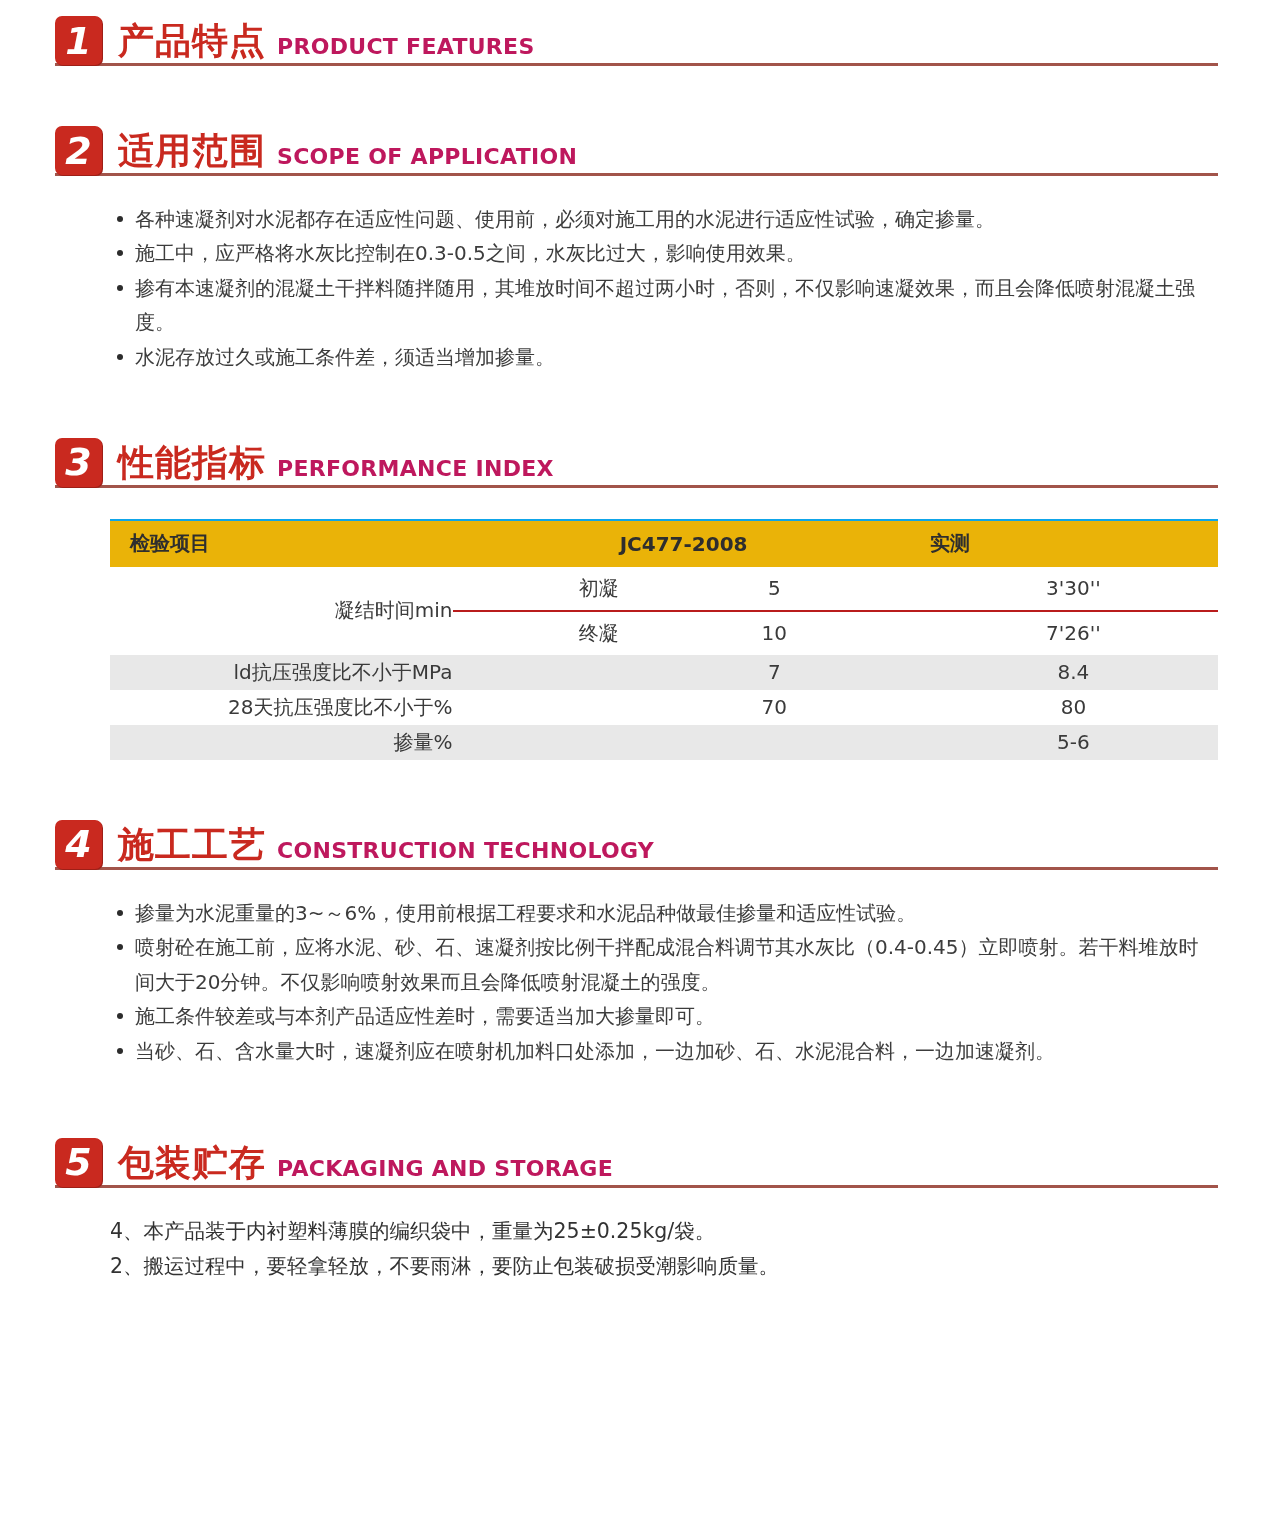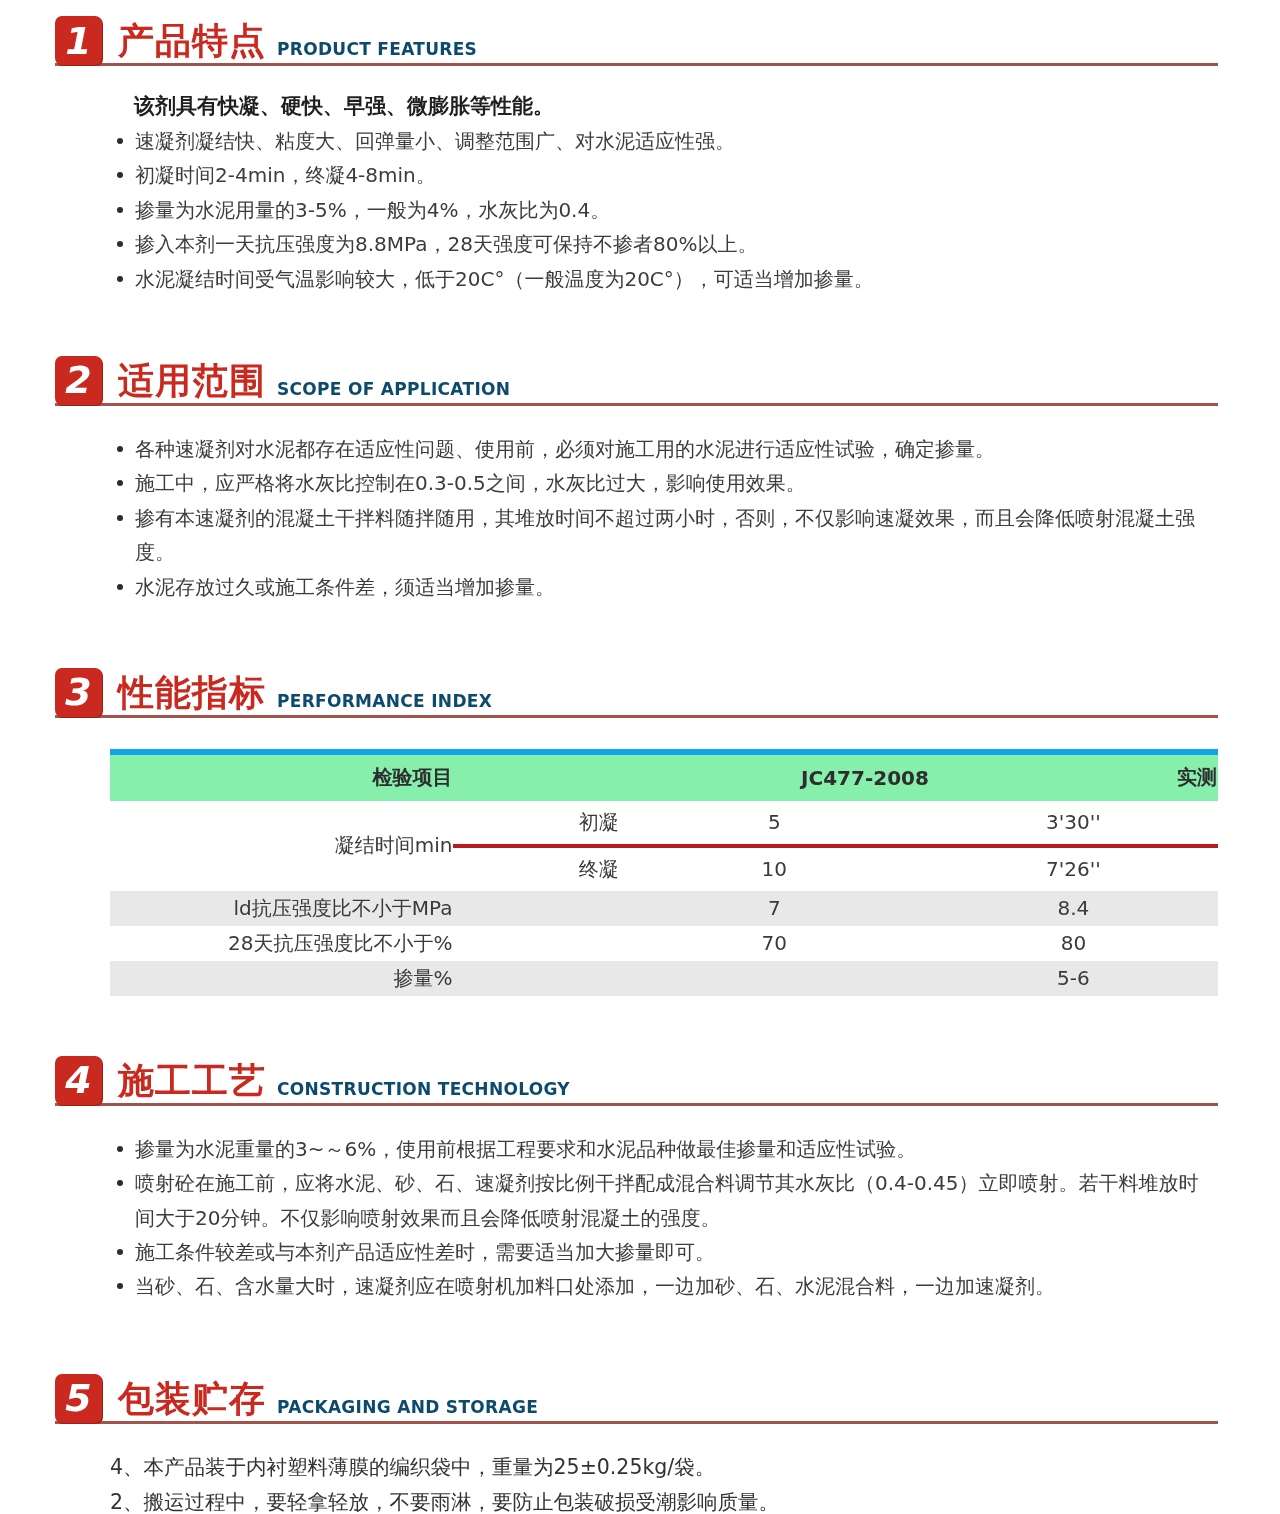--- a/index.html
+++ b/index.html
@@ -46,23 +46,23 @@
   .title-zh {
     font-size: 36px;
     font-weight: bold;
     color: #c9291f;
     margin: 0 0 2px 16px;
     line-height: 1;
     letter-spacing: 1px;
     white-space: nowrap;
   }
   .title-en {
-    font-size: 17px;
-    font-weight: bold;
-    color: #0c4a6e;
+    font-size: 22px;
+    font-weight: bold;
+    color: #be185d;
     margin: 0 0 3px 11px;
     line-height: 1;
     letter-spacing: 0.3px;
     white-space: nowrap;
   }
 
   .content { margin-left: 55px; }
   .intro {
     font-size: 21px;
     font-weight: bold;
@@ -96,35 +96,35 @@
   
   table.perf {
     width: 100%;
     border-collapse: collapse;
     margin-top: 31px;
     font-size: 20px;
     color: #3a3a3a;
   }
   table.perf th, table.perf td { font-weight: normal; vertical-align: middle; }
   tr.head th {
-    background: #86efac;
-    border-top: 6px solid #0ea5e9;
+    background: #eab308;
+    border-top: 2px solid #0ea5e9;
     height: 44px;
     font-weight: bold;
     color: #2e2e2e;
-    text-align: right;
+    text-align: left;
   }
   td.item, th.item { padding-left: 20px; text-align: right; }
   td.sub { padding-left: 50px; text-align: right; }
   td.ctr, th.ctr { text-align: center; padding-left: 0; }
   tr.tall td { height: 41px; }
   tr.short td { height: 33px; }
   tr.gray td { background: #e8e8e8; }
   tr.white td { background: #ffffff; }
-  tr.divided td { border-top: 4px solid #b91c1c; }
+  tr.divided td { border-top: 2px solid #b91c1c; }
 
   
   .numbered { margin-top: 26px; }
   .numbered p {
     font-size: 20.5px;
     line-height: 1.72;
     margin: 0;
     color: #323232;
   }
 
@@ -137,30 +137,20 @@
 </head>
 <body>
 
 <div class="page">
 
   <div class="section first">
     <div class="sec-header">
       <div class="badge">1</div>
       <div class="title-zh">产品特点</div>
       <div class="title-en">PRODUCT FEATURES</div>
-    </div>
-    <div class="content">
-      <p class="intro">该剂具有快凝、硬快、早强、微膨胀等性能。</p>
-      <ul class="bullets">
-        <li>速凝剂凝结快、粘度大、回弹量小、调整范围广、对水泥适应性强。</li>
-        <li>初凝时间2-4min，终凝4-8min。</li>
-        <li>掺量为水泥用量的3-5%，一般为4%，水灰比为0.4。</li>
-        <li>掺入本剂一天抗压强度为8.8MPa，28天强度可保持不掺者80%以上。</li>
-        <li>水泥凝结时间受气温影响较大，低于20C°（一般温度为20C°），可适当增加掺量。</li>
-      </ul>
     </div>
   </div>
 
   <div class="section gap-s2">
     <div class="sec-header">
       <div class="badge">2</div>
       <div class="title-zh">适用范围</div>
       <div class="title-en">SCOPE OF APPLICATION</div>
     </div>
     <div class="content">

